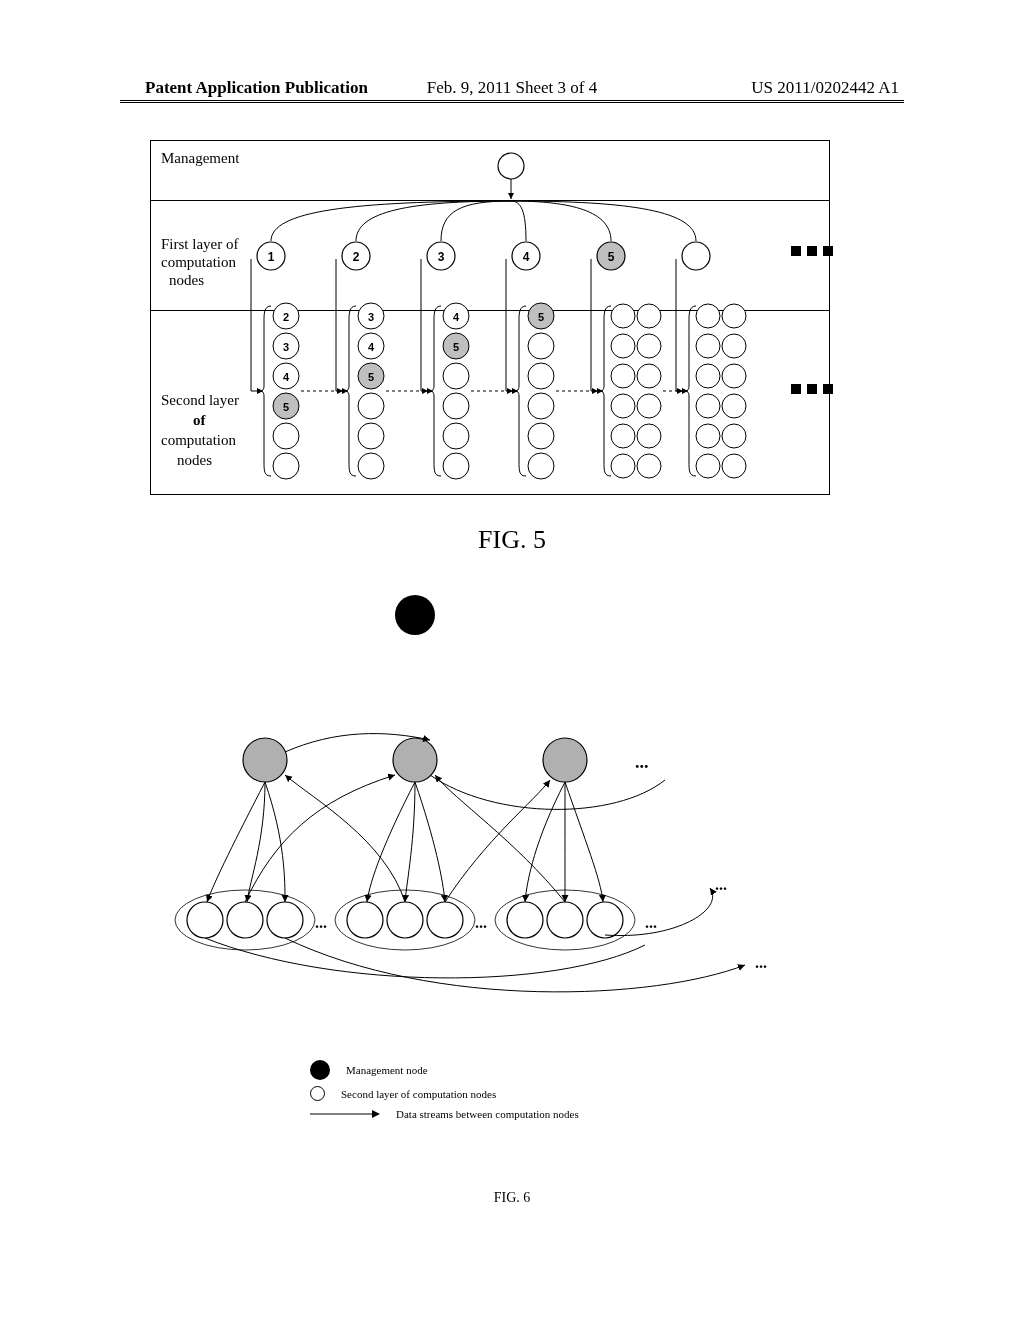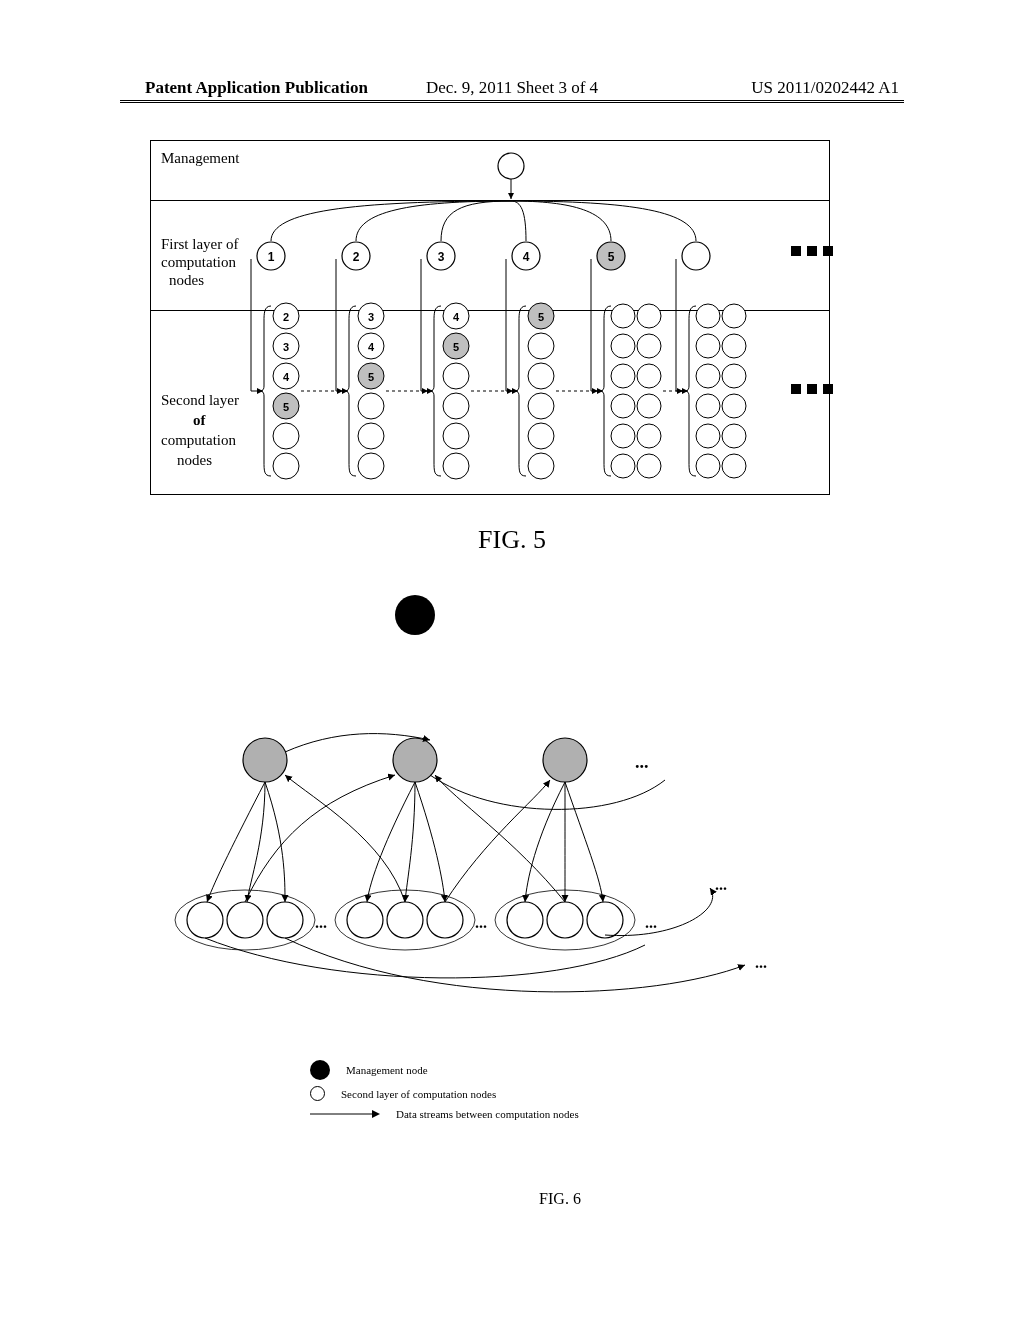--- a/index.html
+++ b/index.html
@@ -10,39 +10,39 @@
   .header-right { }
   .header-rule { position: absolute; top: 100px; left: 120px; right: 120px; height: 3px; border-top: 1.2px solid #000; border-bottom: 1.2px solid #000; }
   
   .fig5-box { position: absolute; top: 140px; left: 150px; width: 680px; height: 355px; border: 1.2px solid #000; }
   .fig5-row1 { position: absolute; top: 0; left: 0; right: 0; height: 60px; border-bottom: 1.2px solid #000; }
   .fig5-row2 { position: absolute; top: 60px; left: 0; right: 0; height: 80px; border-bottom: 1.2px solid #000; margin-top: 30px; }
   .fig5-row3 { position: absolute; top: 140px; left: 0; right: 0; bottom: 0; }
   .rowlabel { position: absolute; font-size: 15px; line-height: 1.2; }
   
   .fig5-caption { position: absolute; top: 525px; left: 50%; transform: translateX(-50%); font-size: 26px; font-family: "Times New Roman", serif; }
-  .fig6-caption { position: absolute; top: 1190px; left: 50%; transform: translateX(-50%); font-size: 16px; margin-left: 48px; }
+  .fig6-caption { position: absolute; top: 1190px; left: 50%; transform: translateX(-50%); font-size: 14px; }
   
   .fig6-area { position: absolute; top: 580px; left: 135px; width: 720px; height: 460px; }
   
   .legend { position: absolute; top: 1060px; left: 310px; font-size: 11px; }
   .legend-row { display: flex; align-items: center; margin-bottom: 6px; }
   .legend-sym { width: 20px; height: 20px; border-radius: 50%; margin-right: 16px; }
   .legend-arrow { width: 70px; position: relative; height: 14px; margin-right: 16px; }
   .squares3 { position: absolute; display: flex; gap: 6px; }
   .squares3 span { width: 10px; height: 10px; background: #000; }
   
   svg { position: absolute; top: 0; left: 0; }
 </style>
 </head>
 <body>
 
 <div class="header">
   <span class="header-left">Patent Application Publication</span>
-  <span class="header-center">Dec. 9, 2011   Sheet 3 of 4</span>
+  <span class="header-center">Feb. 9, 2011   Sheet 3 of 4</span>
   <span class="header-right">US 2011/0202442 A1</span>
 </div>
 <div class="header-rule"></div>
 
 <div class="fig5-box">
   <div class="fig5-row1">
     <div class="rowlabel" style="top:8px; left:10px;">Management</div>
   </div>
   <div class="fig5-row2">
     <div class="rowlabel" style="top:4px; left:10px;">First layer of</div>

